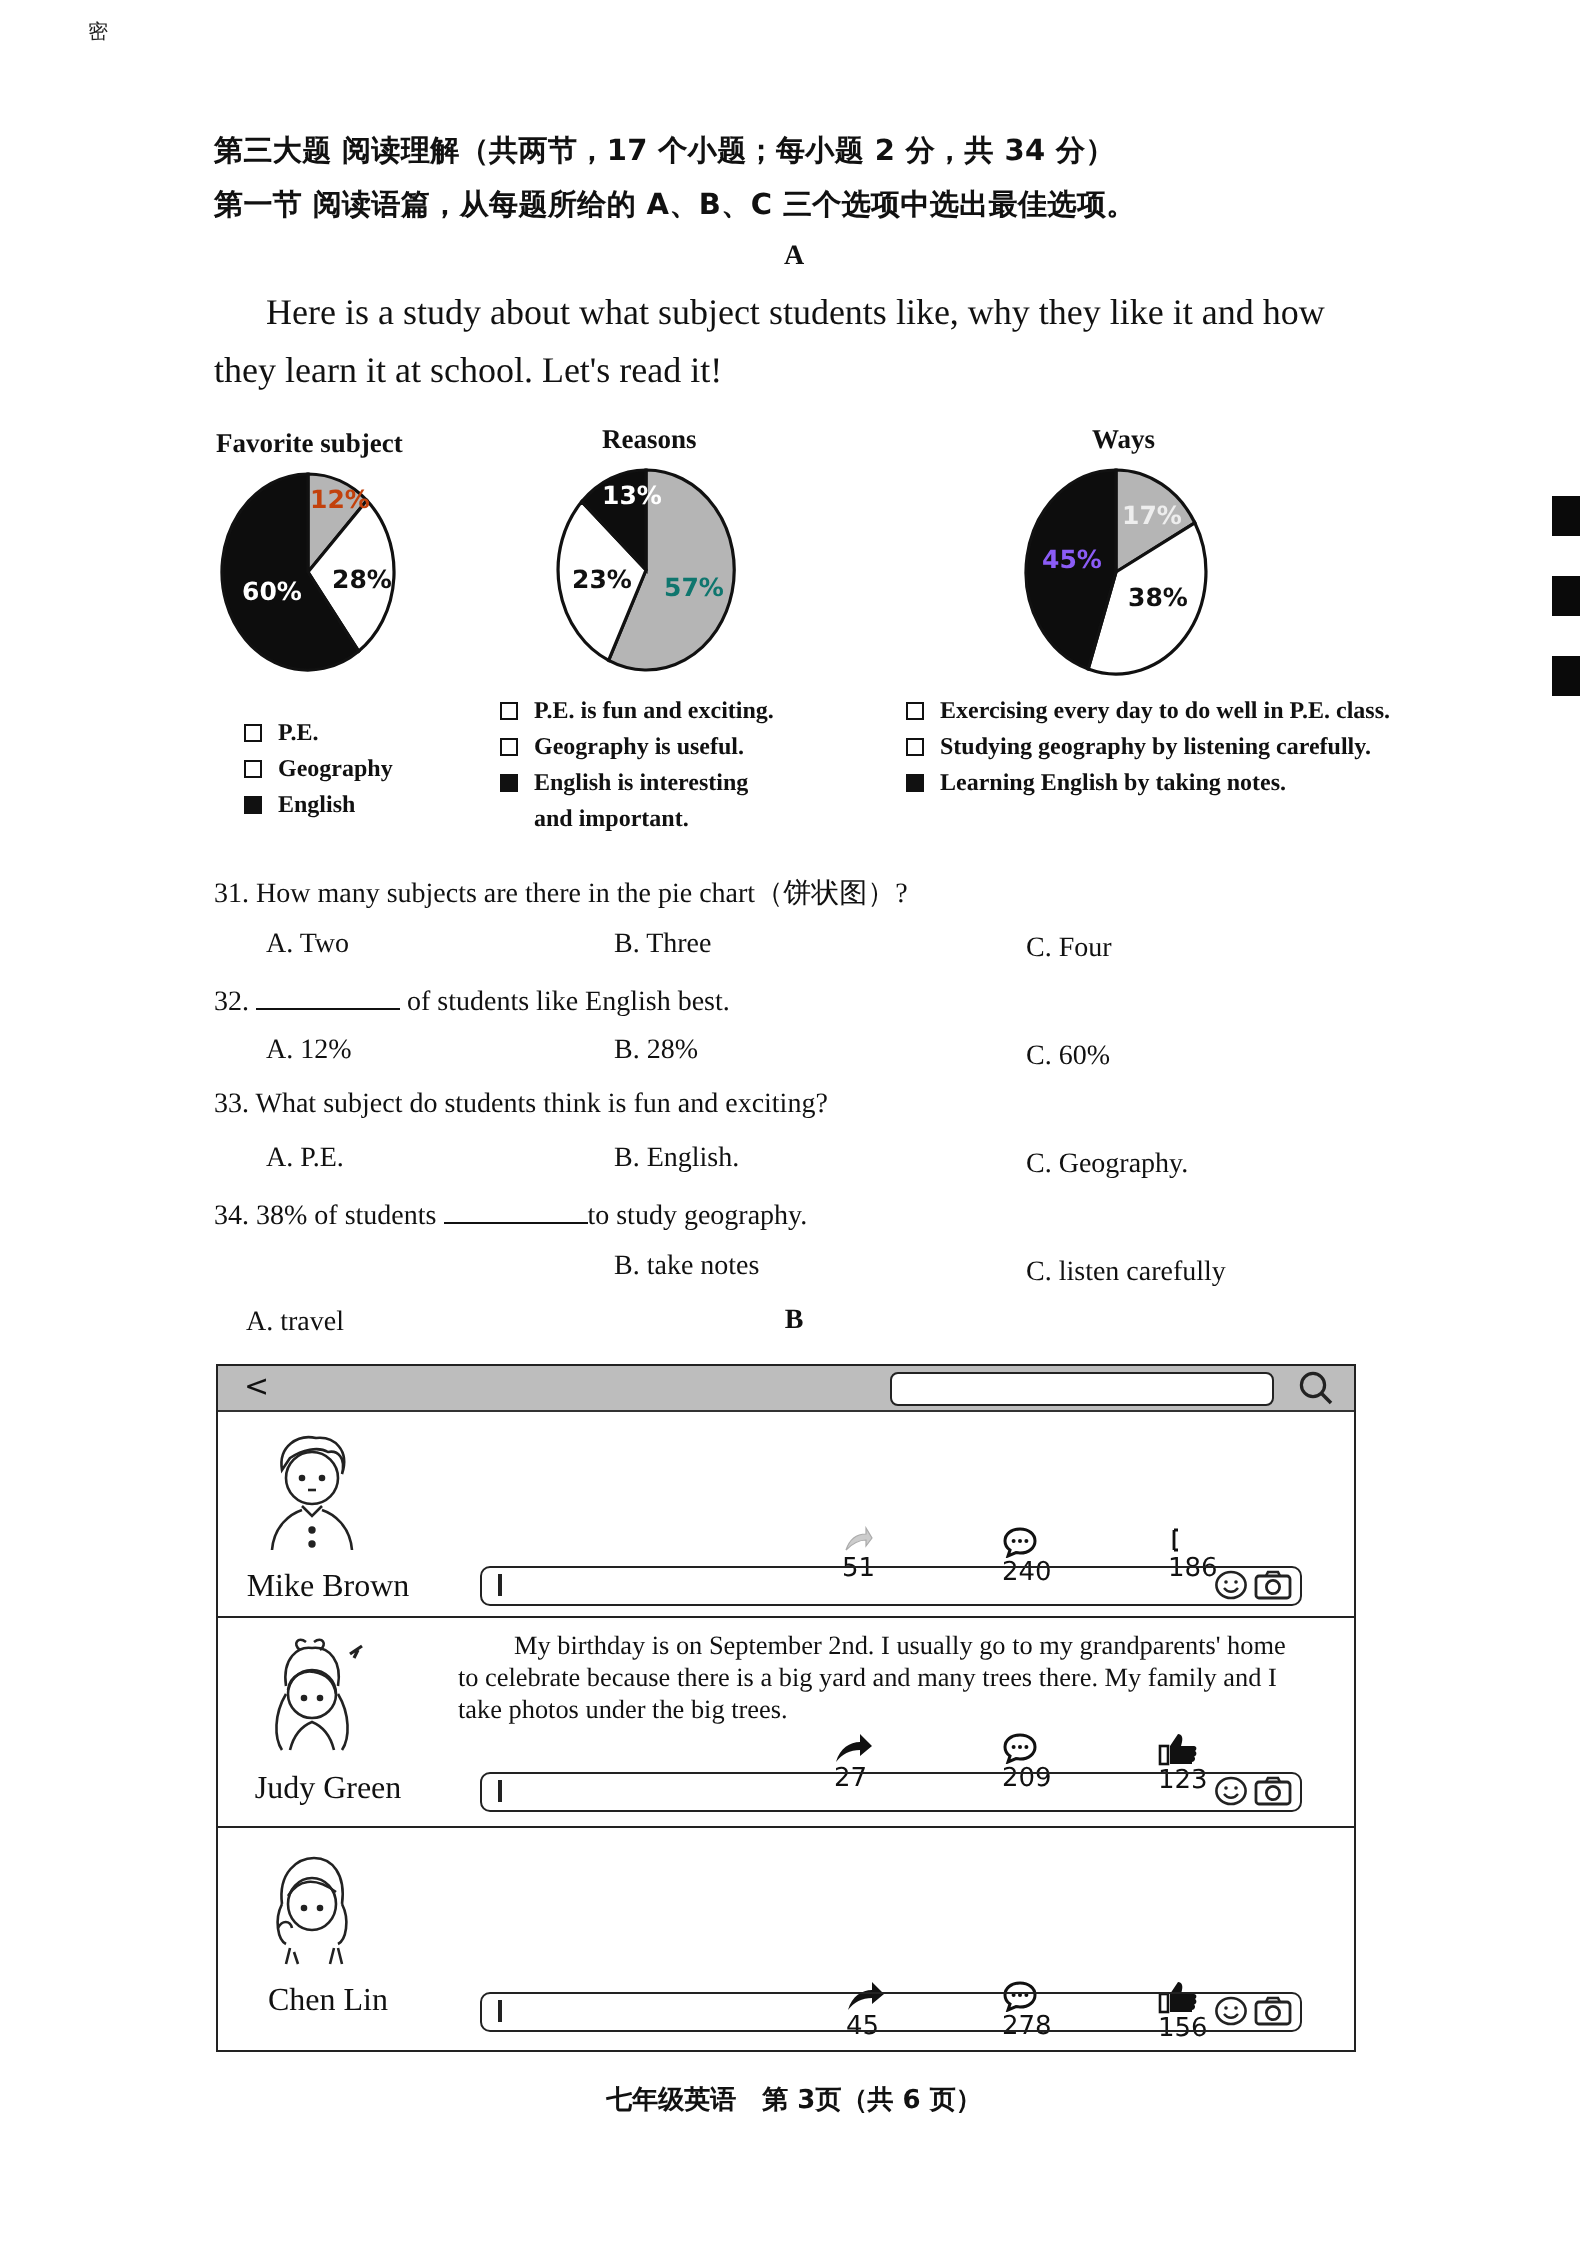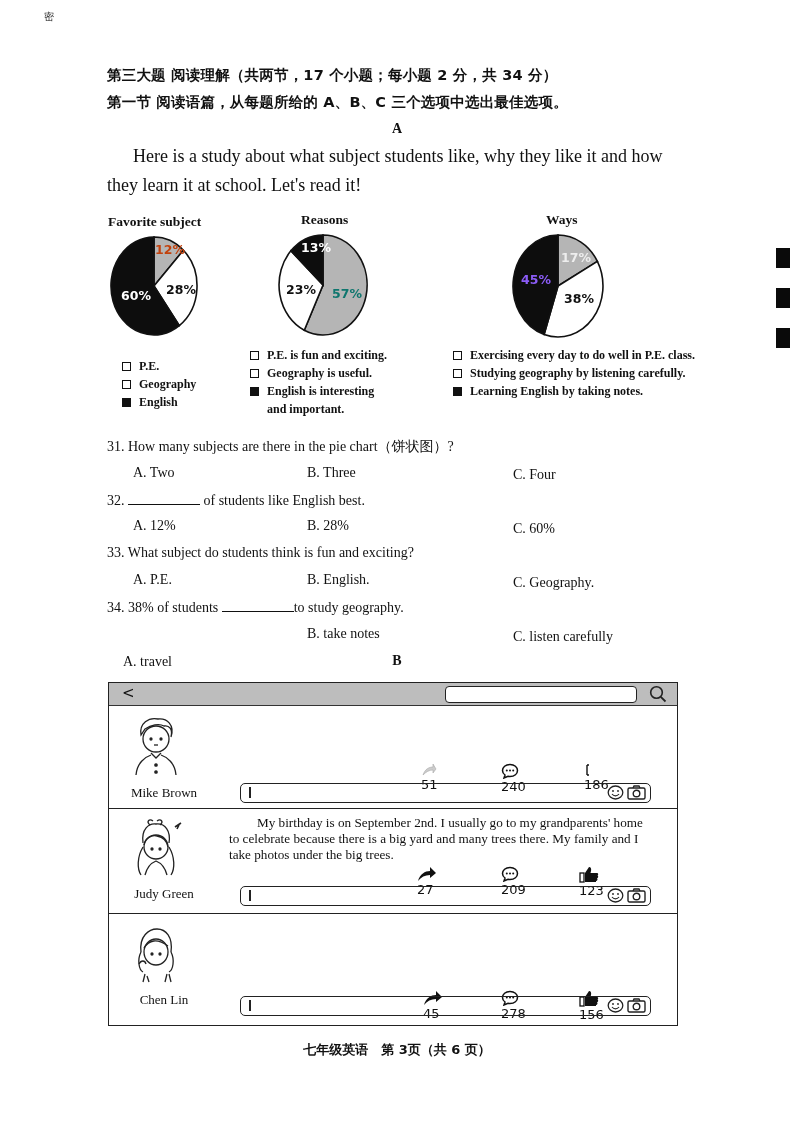--- a/index.html
+++ b/index.html
@@ -21,21 +21,21 @@
   .opt { font-size: 14px; }
   .blank { display: inline-block; border-bottom: 1px solid #111; width: 72px; height: 12px; }
   .frame { left: 108px; top: 682px; width: 570px; height: 344px; border: 1.6px solid #222; box-sizing: border-box; }
   .topbar { position: absolute; left: 0; top: 0; width: 100%; height: 22px; background: #bdbdbd; border-bottom: 1.5px solid #333; }
   .back-btn { position: absolute; left: 13px; top: 1px; font-size: 15px; font-family: "DejaVu Sans", sans-serif; color:#111; }
   .search-box { position: absolute; left: 336px; top: 3px; width: 190px; height: 15px; background: #fff; border: 1.6px solid #222; border-radius: 4px; }
   .search-icon { position: absolute; left: 540px; top: 2px; width: 18px; height: 18px; }
   .post { position: absolute; left: 0; width: 100%; border-bottom: 1.6px solid #222; box-sizing: border-box; }
   .post:last-child { border-bottom: none; }
   .avatar { position: absolute; left: 22px; width: 50px; height: 62px; }
-  .uname { position: absolute; left: 0; width: 110px; text-align: center; font-size: 13px; }
+  .uname { position: absolute; left: 0; width: 110px; text-align: center; font-size: 16px; }
   .ptext { position: absolute; left: 120px; width: 420px; font-size: 13.2px; line-height: 16px; text-indent: 28px; }
   .stats { position: absolute; left: 300px; width: 240px; height: 18px; font-family: "DejaVu Sans", "Liberation Sans", sans-serif; font-size: 13px; }
   .stat { position: absolute; top: 0; display: flex; align-items: flex-start; flex-direction: column; }
   .stat svg { margin-right: 8px; }
   .comment-box { position: absolute; left: 131px; width: 411px; height: 20px; border: 1.6px solid #222; border-radius: 5px; box-sizing: border-box; }
   .caret { position: absolute; left: 8px; top: 3px; width: 1.5px; height: 11px; background: #222; }
   .emoji-icon { position: absolute; right: 26px; top: 1px; }
   .camera-icon { position: absolute; right: 4px; top: 1px; }
   .footer { left: 0; width: 794px; top: 1041px; text-align: center; font-size: 13px; font-weight: bold; font-family: "DejaVu Sans", sans-serif; }
   .side-mark { position: absolute; left: 776px; width: 14px; height: 20px; background: #0a0a0a; }

